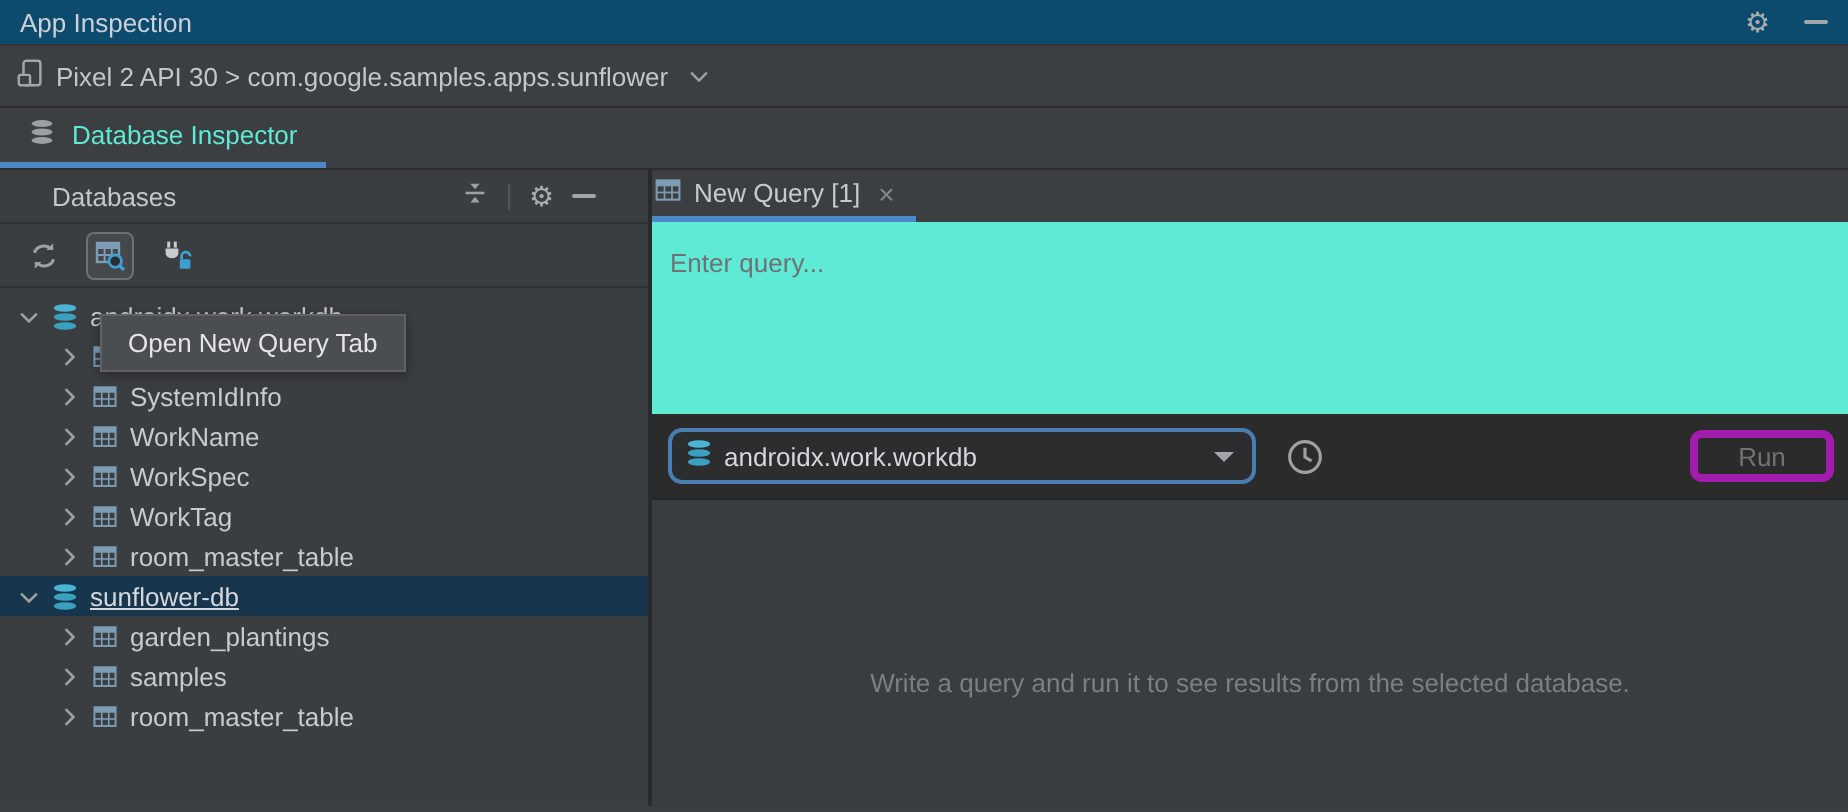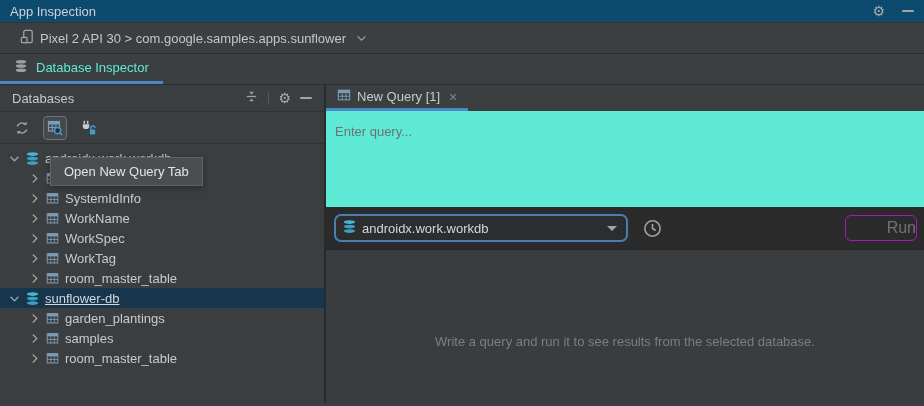--- a/index.html
+++ b/index.html
@@ -15,36 +15,36 @@
     display:flex; align-items:center; padding:0 10px 0 10px;
   }
   .titlebar .title { color:#ccd1d6; }
   .titlebar .spacer { flex:1; }
   .icon-gear { font-size:14px; color:#a7acb0; line-height:1; cursor:default; }
   .minus-bar { width:12px; height:2px; background:#a2a6aa; border-radius:1px; display:inline-block; }
   .titlebar .minus-wrap { margin-left:17px; display:flex; align-items:center; height:100%; }
   
   .device-bar {
     height:31px; border-bottom:1px solid #2b2d2e;
-    display:flex; align-items:center; padding:0 20px; background:#3c3f41;
+    display:flex; align-items:center; padding:0 8px; background:#3c3f41;
   }
   .device-bar .dev-label { margin-left:5px; color:#c3c7ca; }
   .device-bar .chev { margin-left:10px; display:flex; align-items:center; }
   
   .inspector-tabs { height:31px; border-bottom:1px solid #2b2d2e; display:flex; background:#3c3f41; }
   .inspector-tab {
     display:flex; align-items:center; gap:8px; padding:0 14px;
     border-bottom:3px solid #4a88c7; color:#5eead4; cursor:default;
   }
   
   .main { display:flex; height:318px; }
   .left-panel { width:326px; border-right:2px solid #282a2c; background:#3b3e41; display:flex; flex-direction:column; }
   .panel-header {
     height:27px; border-bottom:1px solid #2f3234; display:flex; align-items:center;
-    padding:0 12px;
+    padding:0 26px;
   }
   .panel-header .ph-title { color:#c4c8cb; }
   .panel-header .spacer { flex:1; }
   .ph-icons { display:flex; align-items:center; gap:9px; }
   .vsep { width:1px; height:13px; background:#55585a; }
   .left-toolbar {
     height:32px; border-bottom:1px solid #2f3234; display:flex; align-items:center;
     padding:0 10px; gap:9px;
   }
   .tb-btn { width:24px; height:24px; display:flex; align-items:center; justify-content:center; border-radius:4px; }
@@ -62,38 +62,38 @@
   
   .tooltip {
     position:absolute; left:50px; top:157px; height:29px; z-index:20;
     background:#4b4e50; border:1px solid #5f6264; display:flex; align-items:center;
     padding:0 13px; color:#e2e4e6; box-shadow:0 2px 6px rgba(0,0,0,.35); white-space:nowrap;
   }
   
   .right-panel { flex:1; display:flex; flex-direction:column; background:#2b2b2b; }
   .query-tabbar { height:26px; background:#3c3f41; display:flex; }
   .query-tab {
-    display:flex; align-items:center; gap:6px; padding:0 11px 0 11px;
+    display:flex; align-items:center; gap:6px; padding:0 11px 0 1px;
     border-bottom:3px solid #4a88c7; color:#c8cbcd; cursor:default;
   }
   .query-tab .close { color:#84888b; font-size:14px; margin-left:3px; line-height:1; }
   .editor { flex:1; padding:13px 0 0 9px; background:#5eead4; cursor:text; }
   .placeholder { color:#6e7275; }
   .controls { height:42px; display:flex; align-items:center; padding:0 7px 0 8px; background:#2b2b2b; }
   .combobox {
     width:294px; height:28px; border:2px solid #4a7eb2; border-radius:7px;
     display:flex; align-items:center; padding:0 9px 0 6px; background:#2b2d2e; cursor:default;
   }
   .combobox .cb-label { margin-left:5px; color:#d4d7d9; flex:1; }
   .cb-arrow { width:0; height:0; border-left:5px solid transparent; border-right:5px solid transparent; border-top:5px solid #a2a6aa; }
   .clock-btn { margin-left:13px; width:22px; height:22px; display:flex; align-items:center; justify-content:center; }
   .run-btn {
     margin-left:auto; width:72px; height:26px; background:transparent;
-    border:1px solid #a21caf; border-radius:6px; color:#6f7375;
-    font-family:"Liberation Sans", sans-serif; font-size:16px;text-align:right;
+    border:4px solid #a21caf; border-radius:6px; color:#6f7375;
+    font-family:"Liberation Sans", sans-serif; font-size:13px;
   }
   .hdivider { height:1px; background:#242628; }
   .results { height:153px; background:#393d40; text-align:center; padding-top:84px; }
   .results .msg { color:#7c7f81; }
 </style>
 </head>
 <body>
 
 <div class="window">
 

